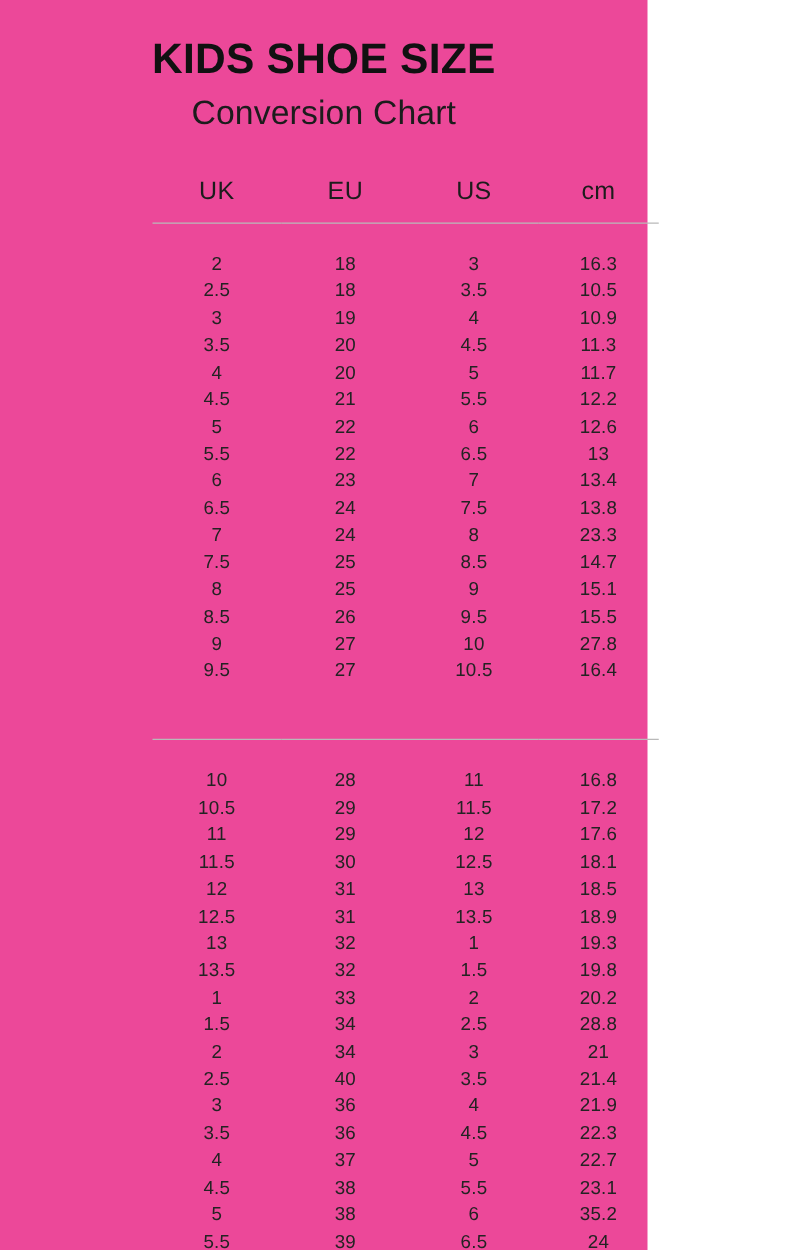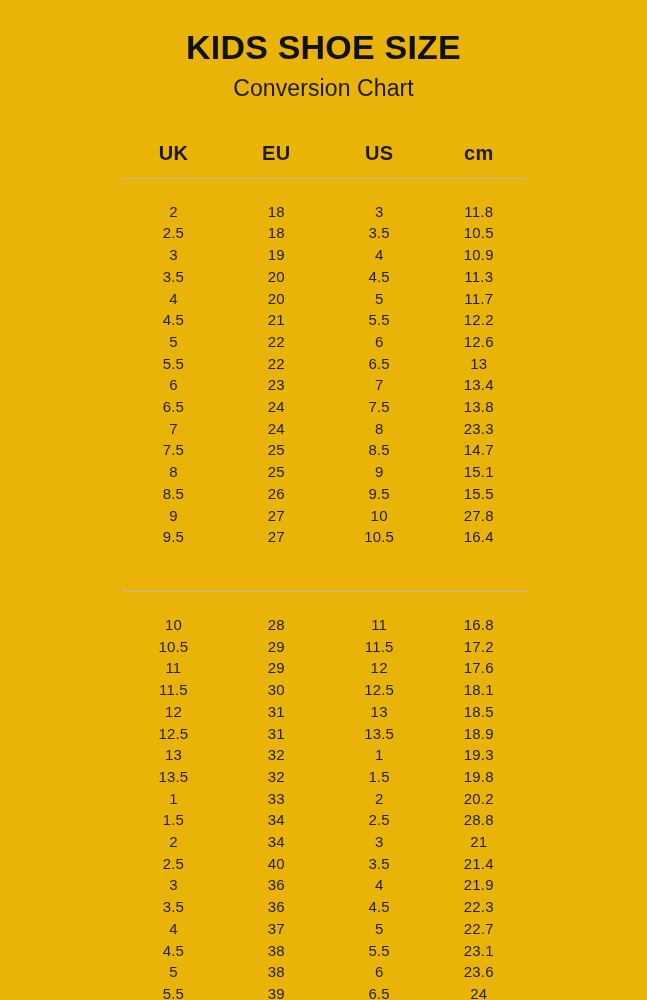--- a/index.html
+++ b/index.html
@@ -9,40 +9,40 @@
   body {
     width: 647px;
     height: 1000px;
     background: #ffffff;
     font-family: "Liberation Sans", sans-serif;
     color: #1a1a1a;
     overflow: hidden;
   }
   .page {
     position: relative;
-    width: 647px;
+    width: 518px;
     height: 1000px;
-    background: #eab308;
+    background: #ec4899;
   }
 
   
   .header {
     padding-top: 30px;
     text-align: center;
   }
   .title {
     font-size: 34px;
     font-weight: 800;
     letter-spacing: 0.2px;
     line-height: 1.05;
     color: #111111;
     margin: 0;
   }
   .subtitle {
-    font-size: 23px;
+    font-size: 27px;
     font-weight: 400;
     color: #1c1c1c;
     margin: 9px 0 0 0;
     letter-spacing: 0.1px;
   }
 
   
   .table-wrap {
     position: absolute;
     left: 122px;
@@ -54,21 +54,21 @@
     border-collapse: collapse;
     table-layout: fixed;
   }
   .chart-table col.c-uk { width: 25.4%; }
   .chart-table col.c-eu { width: 25.4%; }
   .chart-table col.c-us { width: 25.4%; }
   .chart-table col.c-cm { width: 23.8%; }
 
   .chart-table thead th {
     font-size: 20px;
-    font-weight: 700;
+    font-weight: 400;
     color: #1c1c1c;
     text-align: center;
     padding: 0 0 12px 0;
     letter-spacing: 0.3px;
   }
   .head-rule td {
     padding: 0;
     height: 1px;
     border-bottom: 1px solid #b9b9b9;
   }
@@ -131,21 +131,21 @@
         </tr>
       </thead>
       <tbody id="table-body">
           <tr class="first-row-pad">
             <td colspan="4"></td>
           </tr>
           <tr>
             <td>2</td>
             <td>18</td>
             <td>3</td>
-            <td>11.8</td>
+            <td>16.3</td>
           </tr>
           <tr>
             <td>2.5</td>
             <td>18</td>
             <td>3.5</td>
             <td>10.5</td>
           </tr>
           <tr>
             <td>3</td>
             <td>19</td>
@@ -332,21 +332,21 @@
           <tr>
             <td>4.5</td>
             <td>38</td>
             <td>5.5</td>
             <td>23.1</td>
           </tr>
           <tr>
             <td>5</td>
             <td>38</td>
             <td>6</td>
-            <td>23.6</td>
+            <td>35.2</td>
           </tr>
           <tr>
             <td>5.5</td>
             <td>39</td>
             <td>6.5</td>
             <td>24</td>
           </tr>
         </tbody>
     </table>
   </div>

